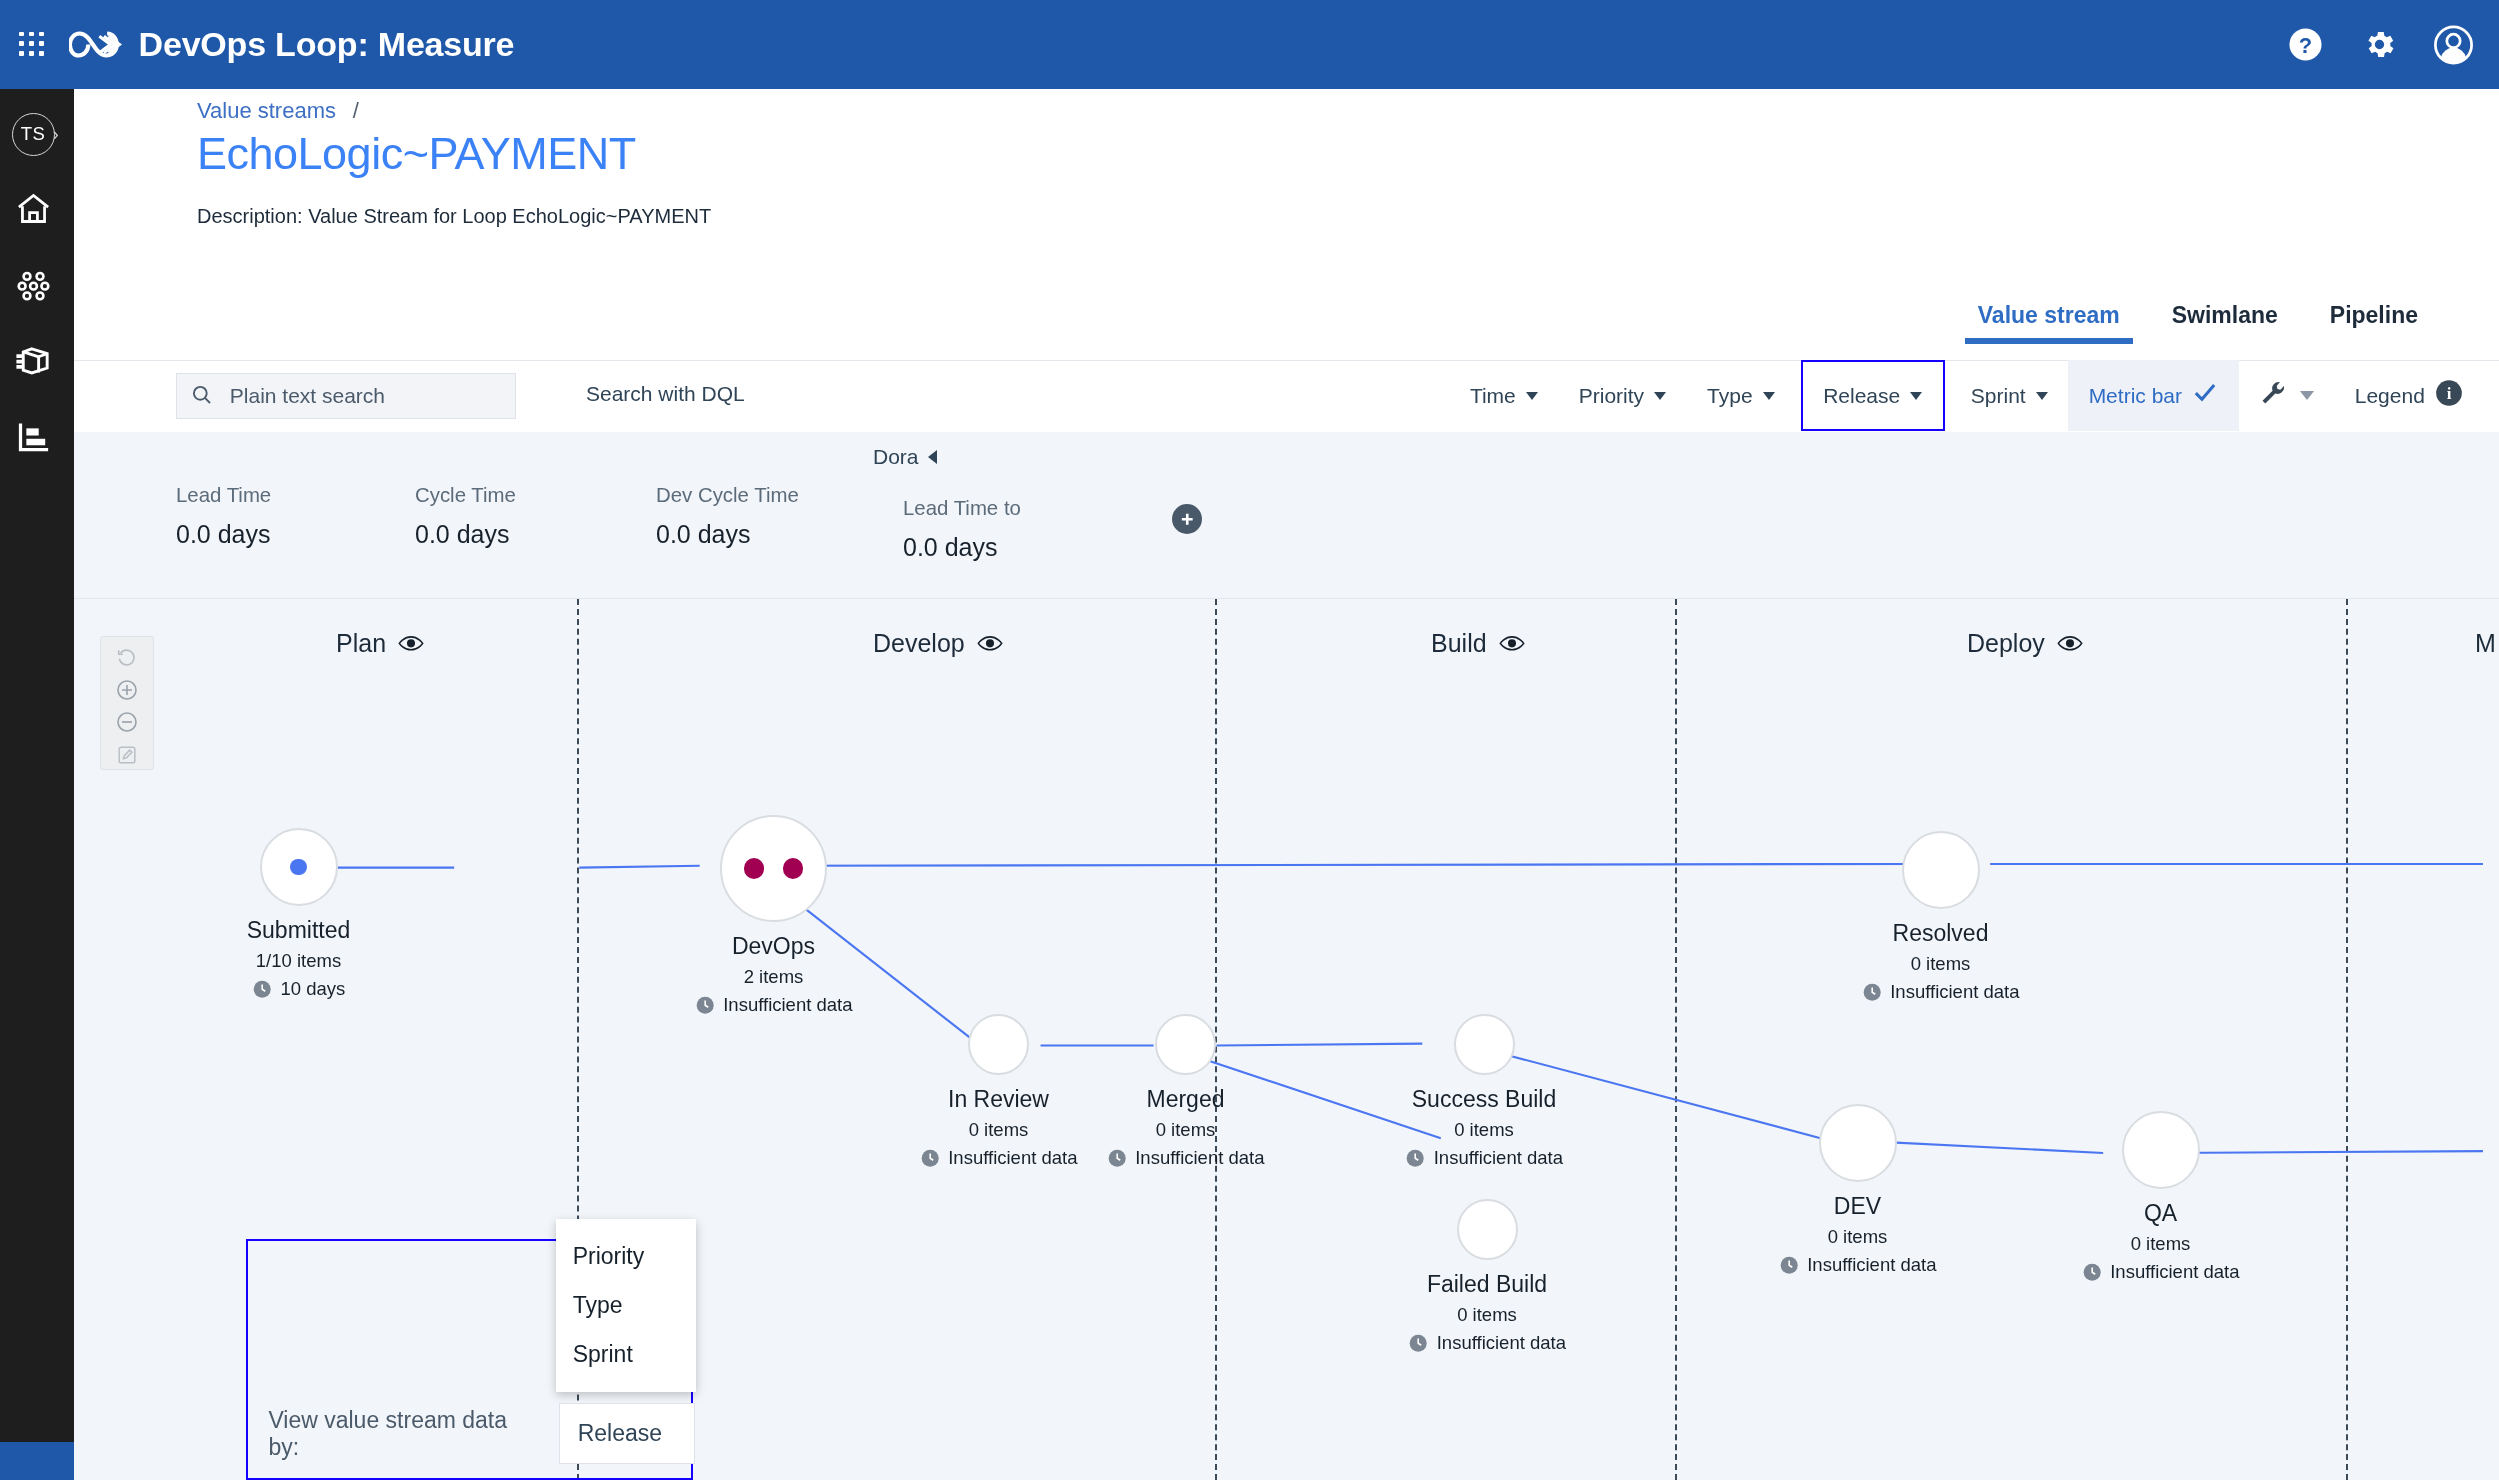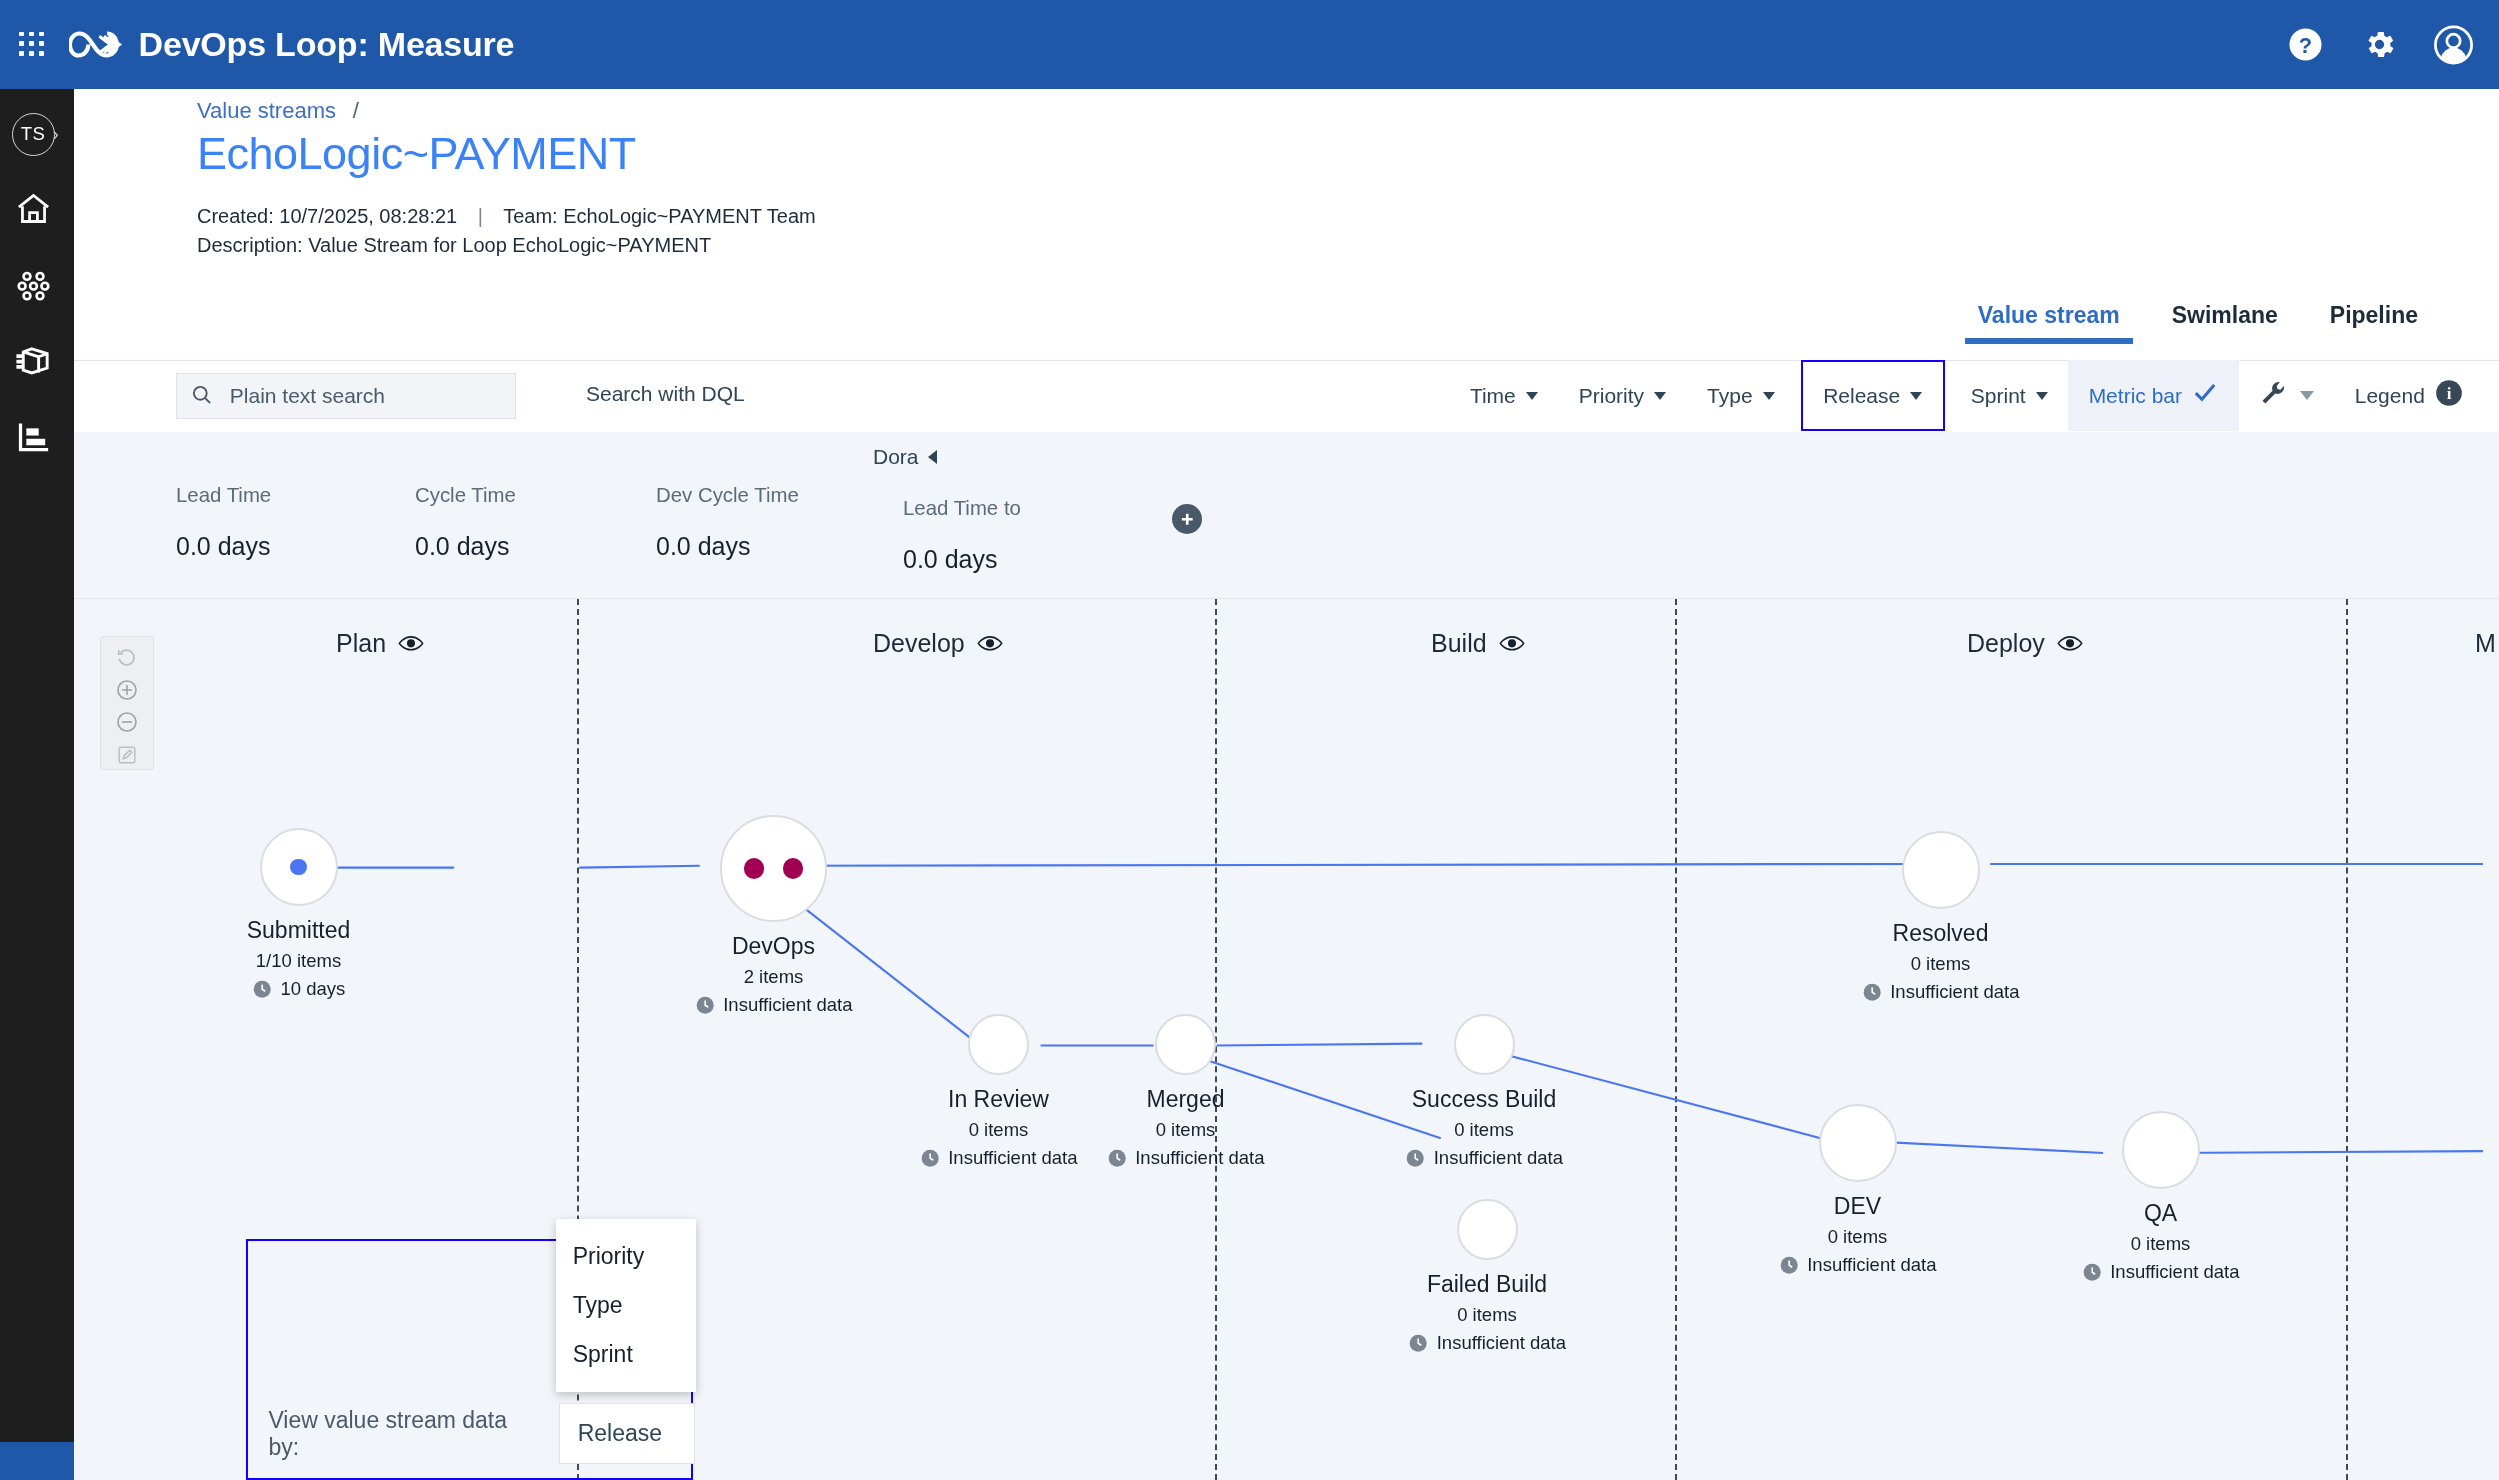--- a/index.html
+++ b/index.html
@@ -68,21 +68,21 @@
   .filt .caret { border-left: 6.5px solid transparent; border-right: 6.5px solid transparent; border-top: 8.3px solid #2f4456; display:block; }
   .filt.boxed { border: 2.8px solid #1500ff; margin: 0 5.6px; }
   .filt.metric { background: #eef2f8; color: #2f6cc4; }
   .filt.tools { gap: 13px; }
   .filt .caret-grey { border-left: 7.4px solid transparent; border-right: 7.4px solid transparent; border-top: 9.3px solid #8b97a4; display:block; }
 
   
   .metricbar { position: absolute; top: 343px; left: 0; width: 2426px; height: 167px; background: #f2f5f9; border-bottom: 0.9px solid #e3e7ec; }
   .m-item { position: absolute; }
   .m-label { font-size: 20.4px; color: #5c6b7a; }
-  .m-value { font-size: 25px; color: #17212c; margin-top: 25px; font-weight: 400;}
+  .m-value { font-size: 25px; color: #17212c; margin-top: 13px; font-weight: 400;}
   .dora-head { position: absolute; left: 799px; top: 13px; font-size: 21px; color: #2f4456; display:flex; align-items:center; gap: 9.3px; cursor:pointer;}
   .dora-head .larr { border-top: 7.4px solid transparent; border-bottom: 7.4px solid transparent; border-right: 9.3px solid #2f4456; display:block; }
   .plusbtn { position:absolute; left: 1098px; top: 72px; width: 30px; height: 30px; border-radius: 50%; background: #4a5969; color:#fff;
              display:flex; align-items:center; justify-content:center; font-size: 24px; line-height: 0; cursor:pointer; }
 
   
   .canvas { position: absolute; top: 510px; left: 0; width: 2426px; height: 881px; background: #f2f5f9; overflow: hidden; }
 
   .zoomctl { position: absolute; left: 26px; top: 37px; width: 54px; height: 134px; background: #edeff1; border: 0.9px solid #dfe2e6; border-radius: 2.8px;
              display:flex; flex-direction:column; align-items:center; padding-top: 5.6px; gap: 3.7px; }
@@ -217,27 +217,20 @@
 
 <div class="main">
 
   <div class="breadcrumb">
     <a>Value streams</a><span class="sep">/</span>
   </div>
 
   <div class="page-title">EchoLogic~PAYMENT</div>
 
   <div class="meta">
-    <div>
-      <span class="lbl">Created:</span>
-      <span>10/7/2025, 08:28:21</span>
-      <span class="pipe">|</span>
-      <span class="lbl">Team:</span>
-      <span>EchoLogic~PAYMENT Team</span>
-    </div>
     <div>
       <span class="lbl">Description:</span>
       <span>Value Stream for Loop EchoLogic~PAYMENT</span>
     </div>
   </div>
 
   <div class="tabs">
     <div class="tab active">Value stream</div>
     <div class="tab">Swimlane</div>
     <div class="tab">Pipeline</div>

